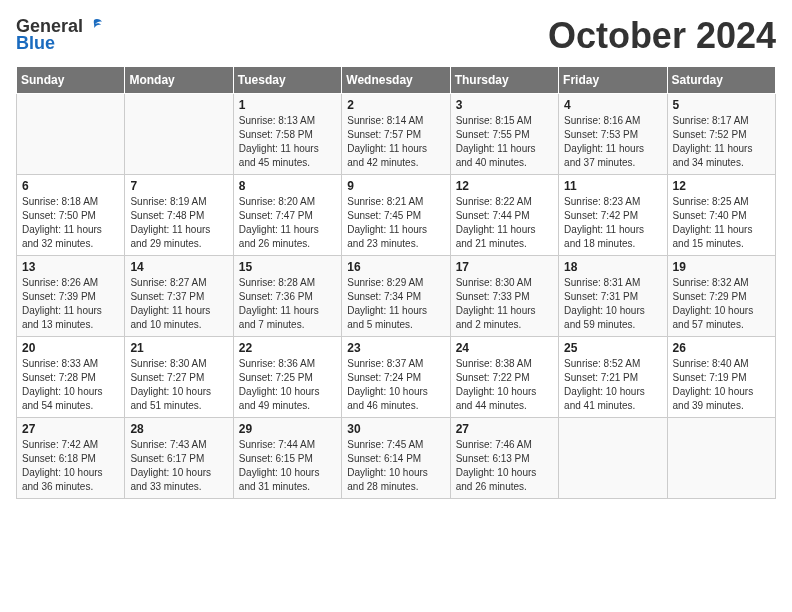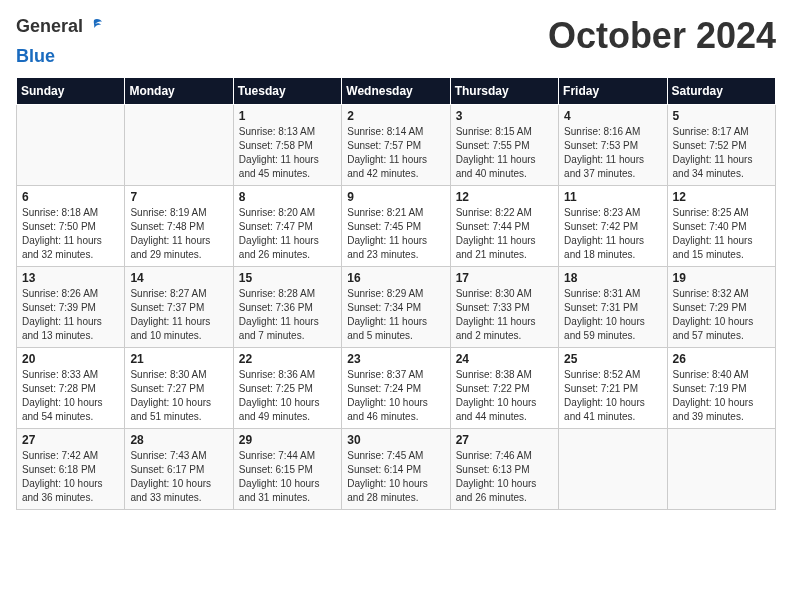--- a/index.html
+++ b/index.html
@@ -28,21 +28,21 @@
     .subtitle {
       font-size: 14px;
       color: #555;
     }
     table {
       width: 100%;
       border-collapse: collapse;
       table-layout: fixed;
     }
     thead tr th {
-      background: #0f172a;
+      background: #737373;
       color: #fff;
       font-size: 12px;
       padding: 6px 4px;
       text-align: left;
       border: 1px solid #fff;
       font-weight: bold;
     }
     tbody tr td {
       border: 1px solid #ccc;
       vertical-align: top;
@@ -66,21 +66,20 @@
       line-height: 1.4;
       color: #333;
     }
     .logo-wrapper {
       display: flex;
       align-items: center;
     }
     .logo-text-wrapper {
       display: flex;
       flex-direction: column;
-      gap: 13px;
     }
     .logo-line1 {
       display: flex;
       align-items: center;
     }
   </style>
 </head>
 <body>
 
 <div class="header">

